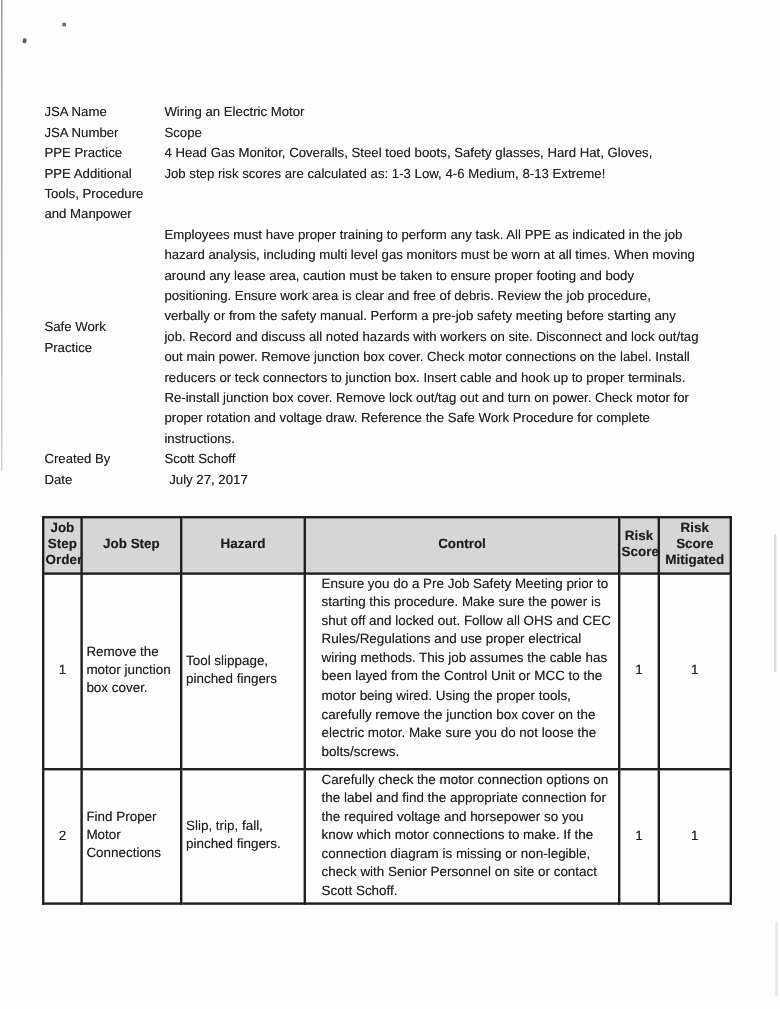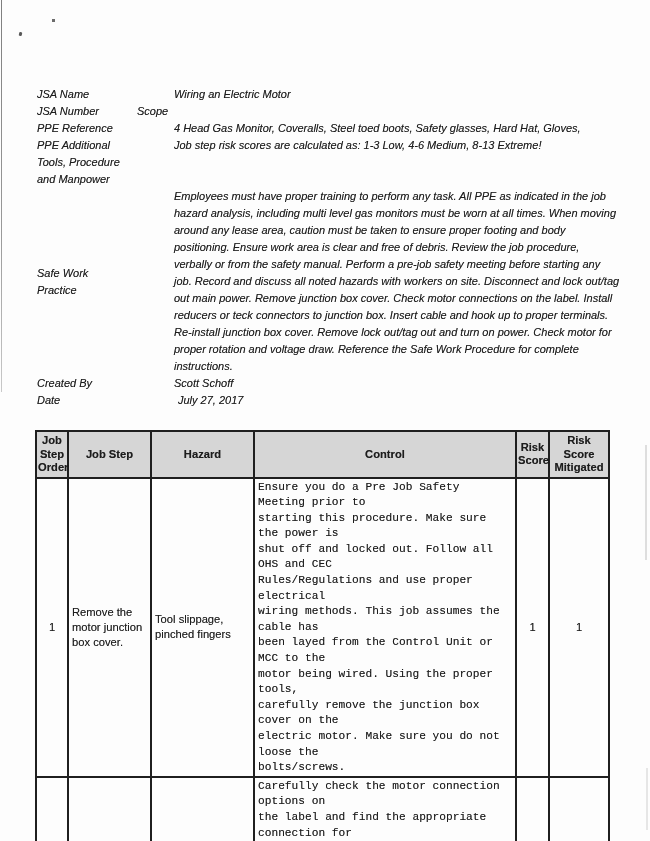--- a/index.html
+++ b/index.html
@@ -23,66 +23,66 @@
     background:linear-gradient(#7f7f7f,#9a9a9a 60%,#c9c9c9);}
   .speck1{position:absolute;left:52px;top:19px;width:3px;height:3px;background:#6b6b6b;}
   .speck2{position:absolute;left:19px;top:32px;width:3px;height:4px;background:#585858;border-radius:1px;transform:rotate(12deg);}
   .smudge-a{position:absolute;left:645px;top:445px;width:2px;height:115px;background:#dedede;}
   .smudge-b{position:absolute;left:646px;top:768px;width:2px;height:62px;background:#e6e6e6;}
 
   
   .meta{
     position:absolute;left:37px;top:86px;width:598px;
     display:grid;grid-template-columns:100px 1fr;
-    font-size:11px;line-height:17px;font-style:italic;
+    font-size:11px;line-height:17px;
   }
   .m-label{white-space:pre-line;}
-  .m-value{white-space:pre-line;margin-left:37px;}
+  .m-value{white-space:pre-line;}
   .swp-label{align-self:center;}
   .indent{padding-left:4px;}
 
   
   table.jsa{
     position:absolute;left:35px;top:430px;width:573px;
     border-collapse:collapse;table-layout:fixed;
     font-size:11.2px;
   }
   table.jsa th,table.jsa td{border:2px solid var(--border);white-space:pre-line;}
   table.jsa th{
     background:var(--header-bg);
     font-weight:bold;text-align:center;vertical-align:middle;
     line-height:13.5px;padding:2px 1px;
   }
   tr.hdr{height:45px;}
   tr.r1{height:163px;}
   tr.r2{height:104px;}
   td.c-center{text-align:center;vertical-align:middle;line-height:14px;}
   td.c-left{text-align:left;vertical-align:middle;padding:0 2px 0 3px;line-height:15px;}
-  td.c-control{text-align:left;vertical-align:top;padding:1px 2px 0 3px;line-height:15.6px;font-family:Liberation Mono, monospace;}
+  td.c-control{text-align:left;vertical-align:top;padding:1px 2px 0 13px;line-height:15.6px;}
 </style>
 </head>
 <body>
 
 <div class="doc">
 
   <div class="edge-line"></div>
   <div class="speck1"></div>
   <div class="speck2"></div>
   <div class="smudge-a"></div>
   <div class="smudge-b"></div>
 
   <div class="meta">
     <div class="m-label">JSA Name</div>
     <div class="m-value">Wiring an Electric Motor</div>
 
     <div class="m-label">JSA Number</div>
 
     <div class="m-label">Scope</div>
 
-    <div class="m-label">PPE Reference</div>
+    <div class="m-label">PPE Practice</div>
     <div class="m-value">4 Head Gas Monitor, Coveralls, Steel toed boots, Safety glasses, Hard Hat, Gloves,</div>
 
     <div class="m-label">PPE Additional</div>
     <div class="m-value">Job step risk scores are calculated as: 1-3 Low, 4-6 Medium, 8-13 Extreme!</div>
 
     <div class="m-label">Tools, Procedure
 and Manpower</div>
     <div class="m-value"></div>
 
     <div class="m-label swp-label">Safe Work

